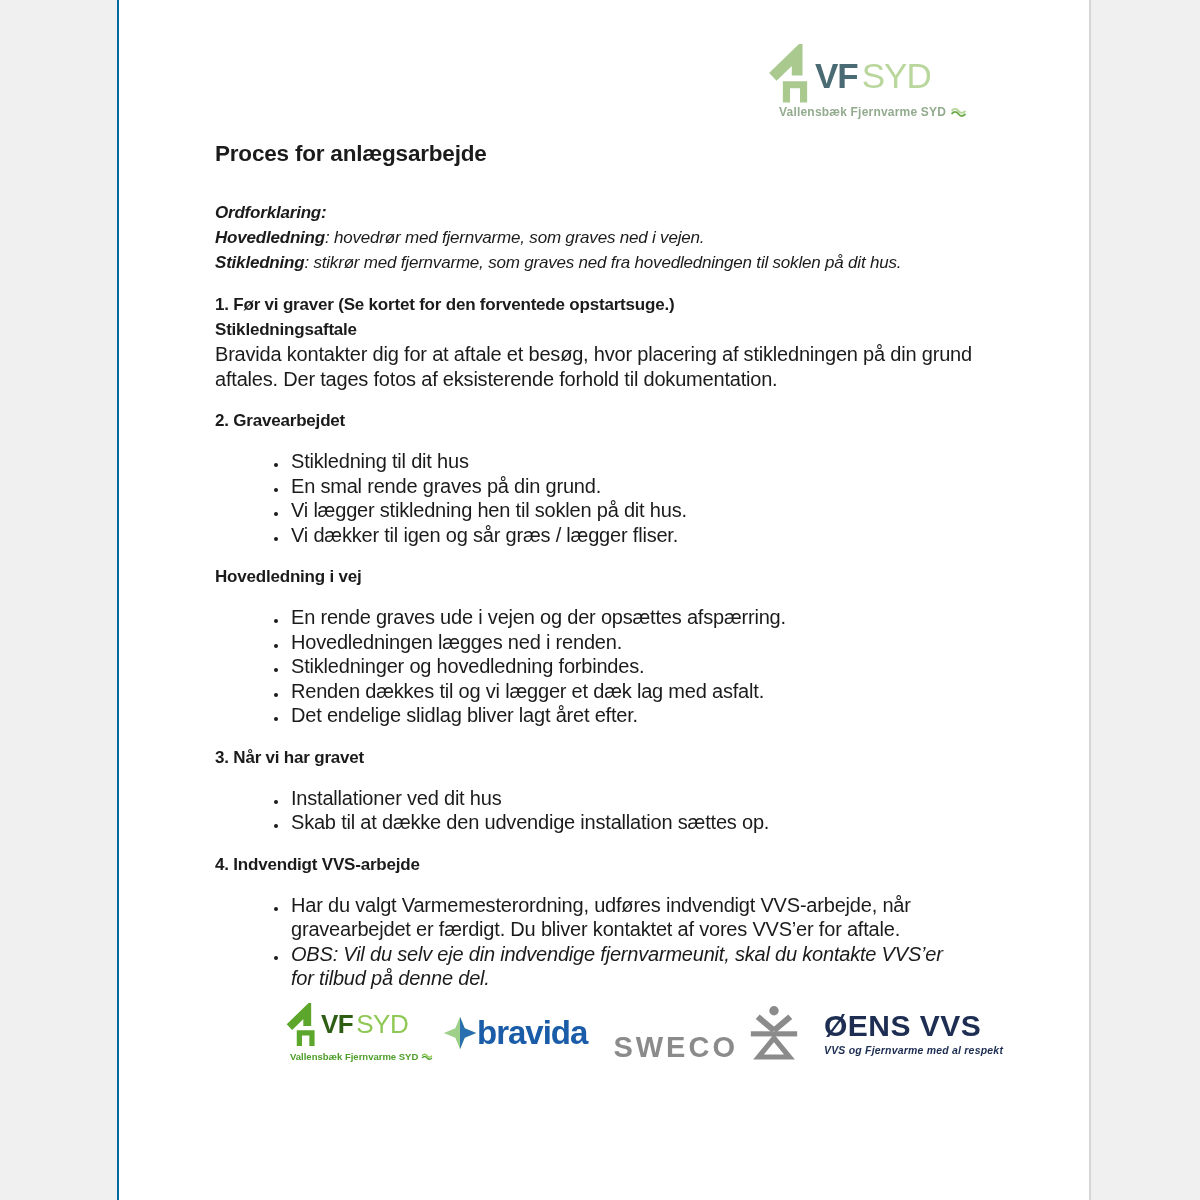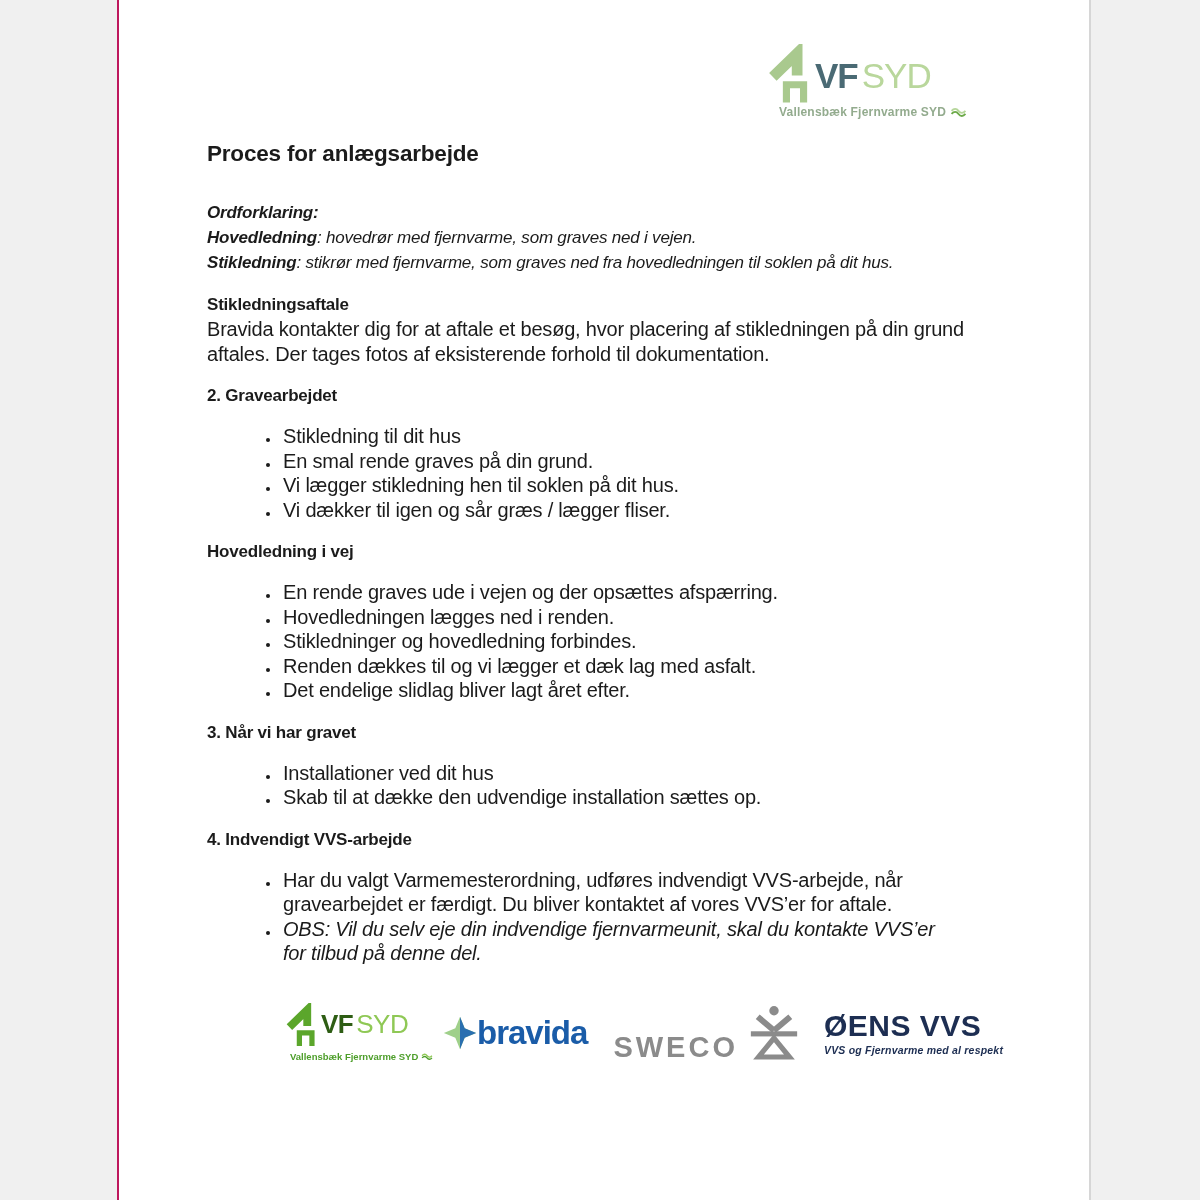--- a/index.html
+++ b/index.html
@@ -11,32 +11,32 @@
   }
   html,body{margin:0;padding:0;}
   body{
     width:1200px;height:1200px;background:var(--page-bg);
     font-family:"Liberation Sans",sans-serif;color:var(--text);
     position:relative;overflow:hidden;
   }
   .page{
     position:absolute;left:117px;top:0;width:974px;height:1200px;
     background:var(--paper);
-    border-left:2px solid #be185d;border-right:2px solid #d6d6d6;
+    border-left:2px solid #0369a1;border-right:2px solid #d6d6d6;
     box-sizing:border-box;
   }
   
   .hdr-logo{position:absolute;top:44px;left:648px;width:200px;height:80px;}
   .hdr-logo .house{position:absolute;left:0;top:0;width:46px;height:60px;}
   .hdr-logo .main{position:absolute;left:48px;top:14px;font-size:35px;font-weight:700;letter-spacing:-1px;line-height:35px;white-space:nowrap;}
   .hdr-logo .vf{color:var(--vf-top-dark);}
   .hdr-logo .syd{color:var(--vf-top-light);font-weight:400;margin-left:4px;}
   .hdr-logo .sub{position:absolute;left:12px;top:61px;font-size:12px;font-weight:600;color:var(--vf-top-sub);white-space:nowrap;letter-spacing:0.2px;display:flex;align-items:center;gap:4px;}
   
-  .content{position:absolute;left:88px;top:0;width:766px;}
+  .content{position:absolute;left:96px;top:0;width:766px;}
   h1{margin:141px 0 33px;font-size:22.5px;line-height:26px;font-weight:700;letter-spacing:-0.2px;}
   p{margin:0;}
   .gline{font-size:17px;line-height:25px;font-style:italic;letter-spacing:-0.2px;}
   .gline b{font-weight:700;}
   .sec{margin-top:17px;}
   .h{font-size:17px;line-height:25px;font-weight:700;letter-spacing:-0.2px;}
   .bodytext,li{font-size:20px;line-height:24.5px;letter-spacing:-0.2px;}
   ul{margin:16px;padding-left:57px;list-style:disc;}
   li{padding-left:3px;}
   li::marker{font-size:12px;}
@@ -86,20 +86,21 @@
   <div class="content">
     <h1>Proces for anlægsarbejde</h1>
 
     <div>
       <p class="gline"><b>Ordforklaring:</b></p>
       <p class="gline"><b>Hovedledning</b><span>: hovedrør med fjernvarme, som graves ned i vejen.</span></p>
       <p class="gline"><b>Stikledning</b><span>: stikrør med fjernvarme, som graves ned fra hovedledningen til soklen på dit hus.</span></p>
     </div>
 
     <div class="sec">
+      <p class="h">1. Før vi graver (Se kortet for den forventede opstartsuge.)</p>
       <p class="h">Stikledningsaftale</p>
       <p class="bodytext">Bravida kontakter dig for at aftale et besøg, hvor placering af stikledningen på din grund aftales. Der tages fotos af eksisterende forhold til dokumentation.</p>
     </div>
 
     <div class="sec">
       <p class="h">2. Gravearbejdet</p>
       <ul>
         <li>Stikledning til dit hus</li>
         <li>En smal rende graves på din grund.</li>
         <li>Vi lægger stikledning hen til soklen på dit hus.</li>

